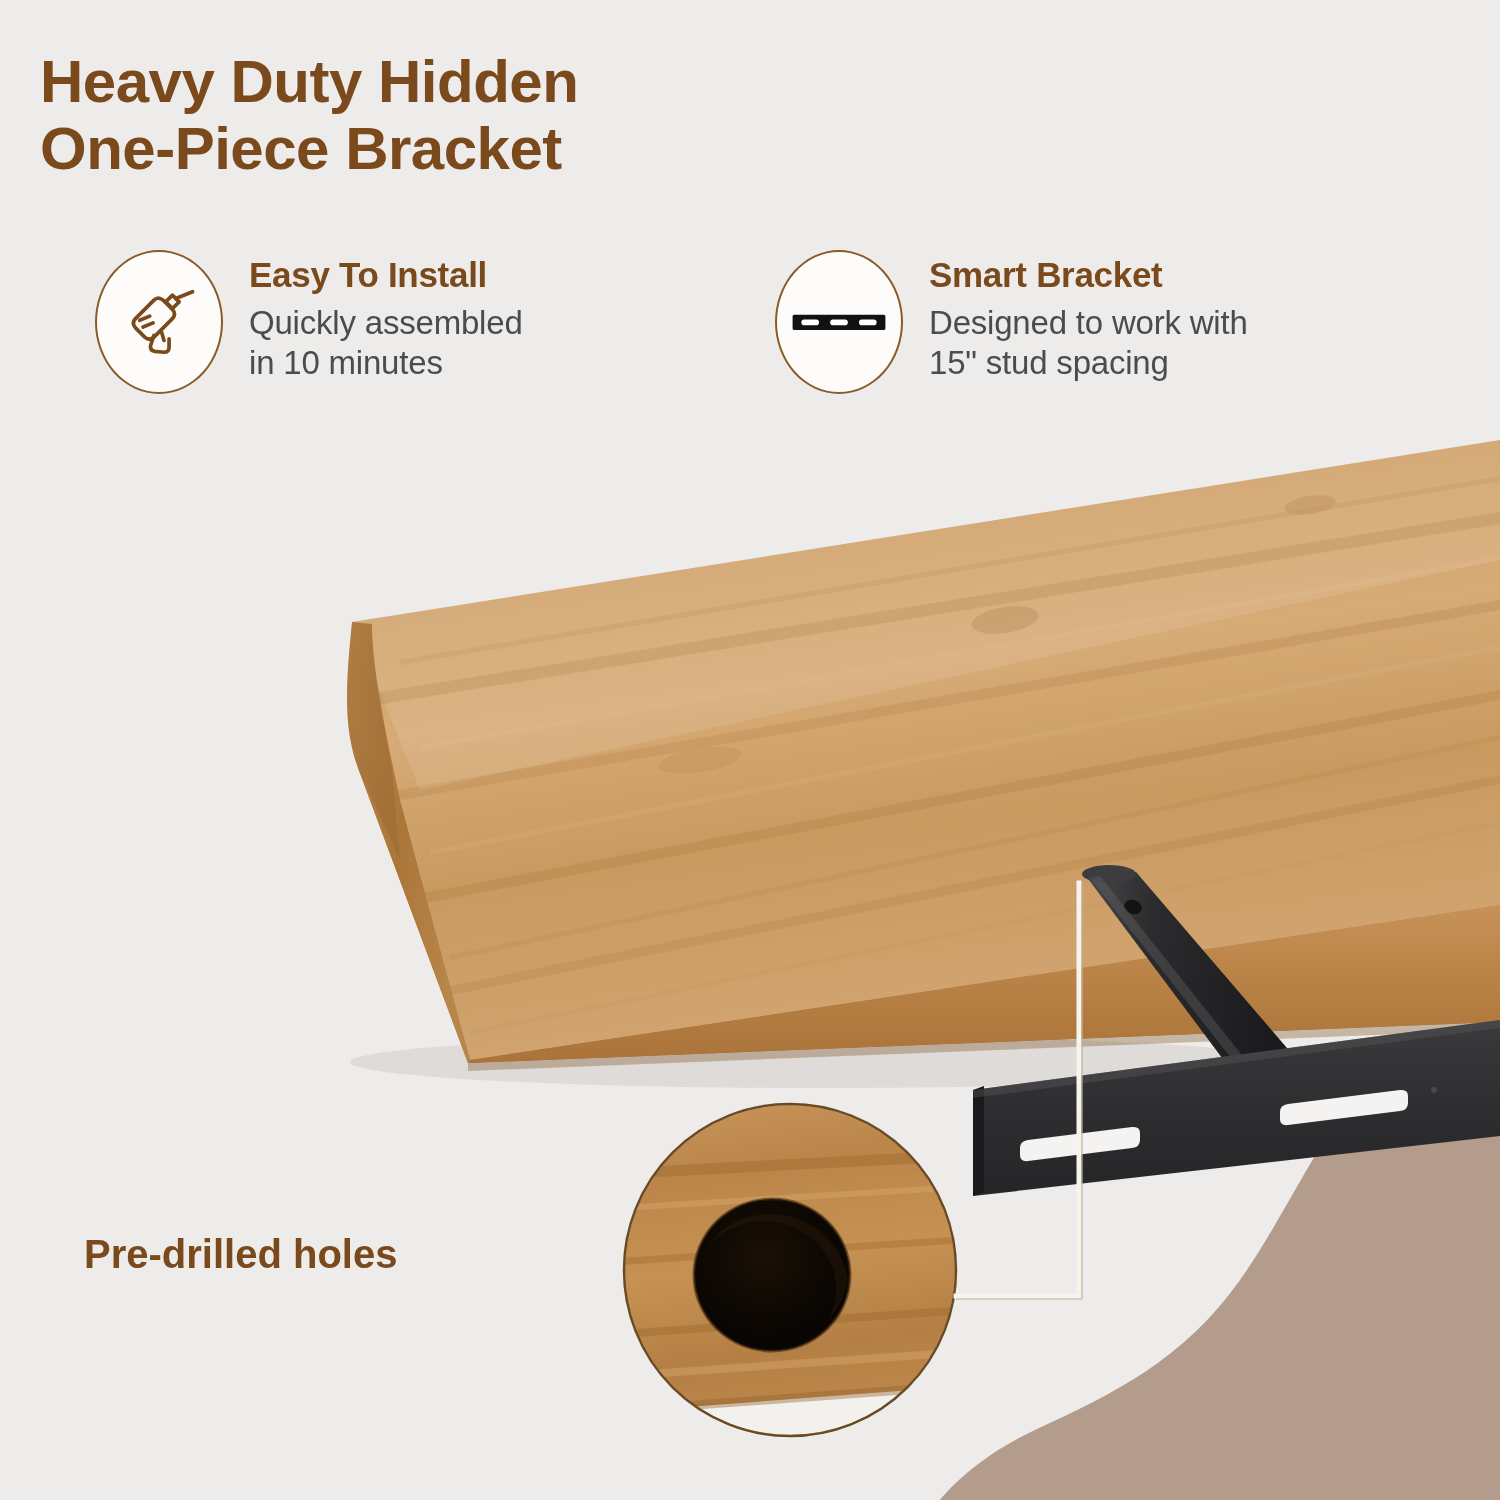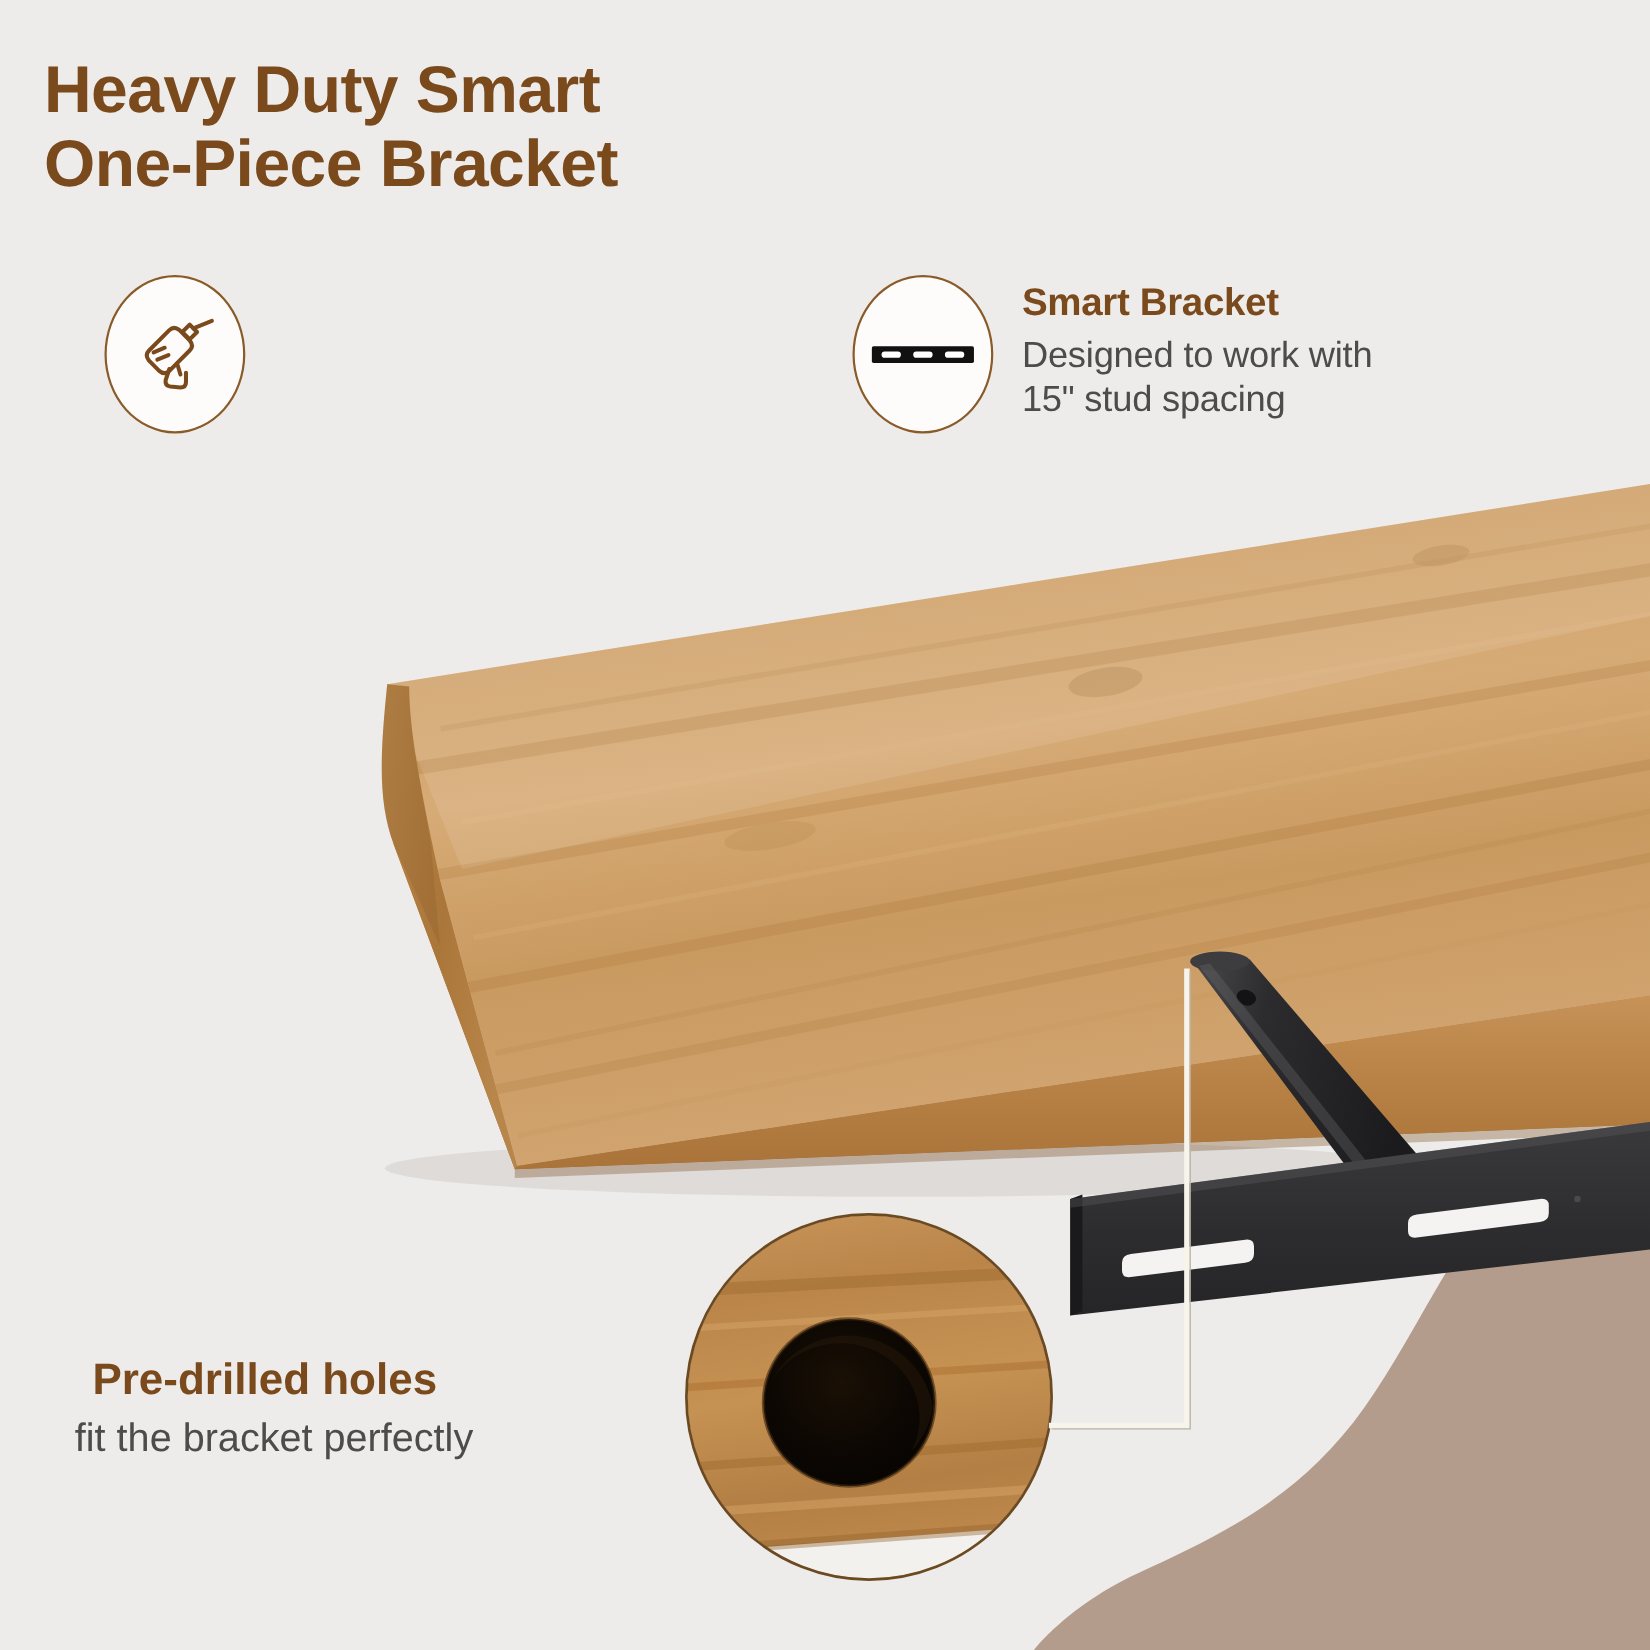--- a/index.html
+++ b/index.html
@@ -210,39 +210,44 @@
     </g>
 
     <g stroke="#f7f4ec" stroke-width="5" fill="none" stroke-linecap="square">
       <path d="M1079,883 L1079,1296 L956,1296"></path>
     </g>
     <g stroke="#b9b2a4" stroke-width="1.2" fill="none">
       <path d="M1082,883 L1082,1299 L956,1299"></path>
     </g>
   </svg>
 
-  <div class="headline">Heavy Duty Smart
+  <div class="headline">Heavy Duty Hidden
 One-Piece Bracket</div>
 
   <div class="features">
 
     <div class="feature">
       <div class="badge">
         <svg width="84" height="84" viewBox="0 0 100 100">
           <g fill="none" stroke="#7b4a1c" stroke-width="4.4" stroke-linecap="round" stroke-linejoin="round">
             <path d="M22 46 L44 24 Q49 19 55 24 L66 35 Q71 41 66 46 L44 68 Q39 73 33 68 L22 57 Q17 51 22 46 Z"></path>
             <path d="M58 26 L66 18 L74 26 L66 34 Z"></path>
             <path d="M70 22 L90 14"></path>
             <path d="M27 48 L39 43"></path>
             <path d="M31 56 L43 51"></path>
             <path d="M44 66 L40 78 Q39 84 45 85 L56 86 Q62 86 62 80 L62 70"></path>
             <path d="M53 62 L56 72"></path>
           </g>
         </svg>
       </div>
+      <div class="ftext">
+        <div class="ftitle">Easy To Install</div>
+        <div class="fdesc">Quickly assembled
+in 10 minutes</div>
+      </div>
     </div>
 
     <div class="feature">
       <div class="badge">
         <svg width="96" height="40" viewBox="0 0 120 40">
           <rect x="2" y="11" width="116" height="19" rx="2" fill="#111111"></rect>
           <rect x="13" y="17" width="22" height="7" rx="3.5" fill="#ffffff"></rect>
           <rect x="49" y="17" width="22" height="7" rx="3.5" fill="#ffffff"></rect>
           <rect x="85" y="17" width="22" height="7" rx="3.5" fill="#ffffff"></rect>
         </svg>
@@ -251,16 +256,15 @@
         <div class="ftitle">Smart Bracket</div>
         <div class="fdesc">Designed to work with
 15" stud spacing</div>
       </div>
     </div>
 
   </div>
 
   <div class="caption">
     <div class="ctitle">Pre-drilled holes</div>
-    <div class="cdesc">fit the bracket perfectly</div>
   </div>
 
 </div>
 
 </body></html>

